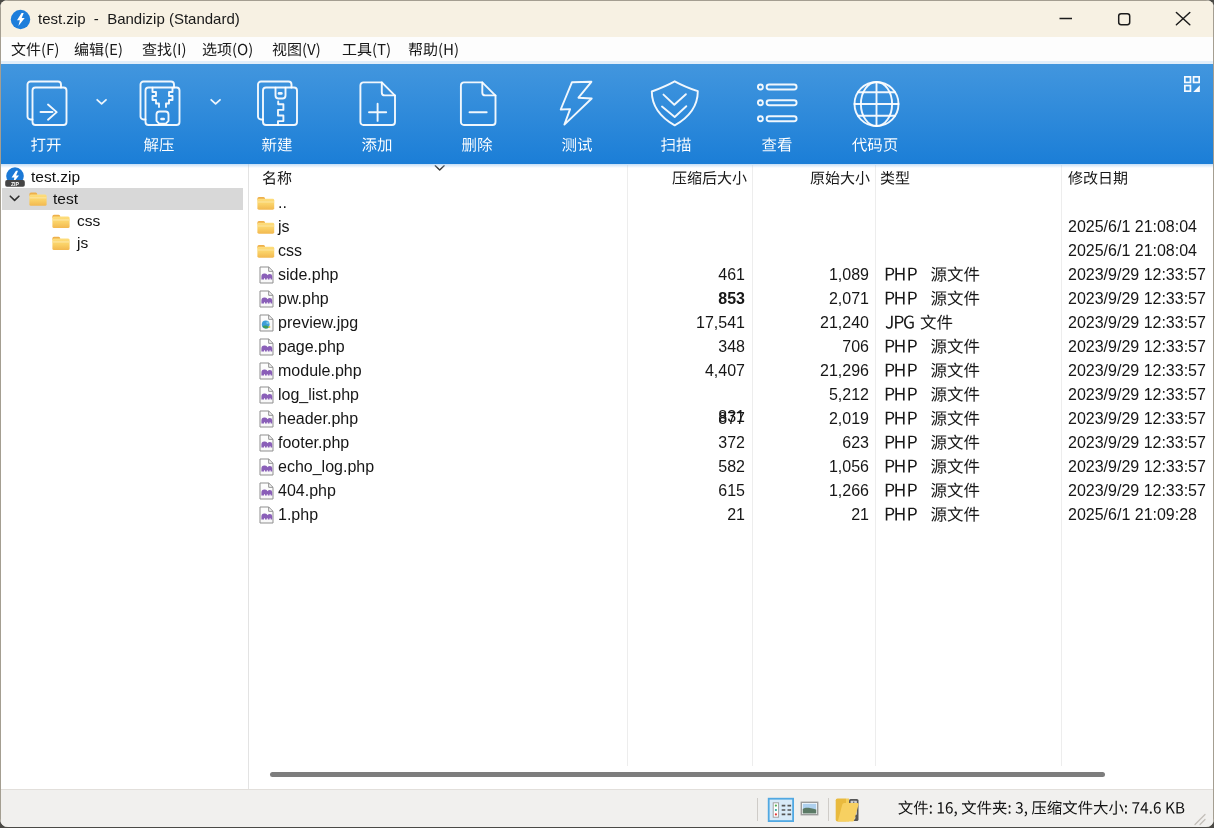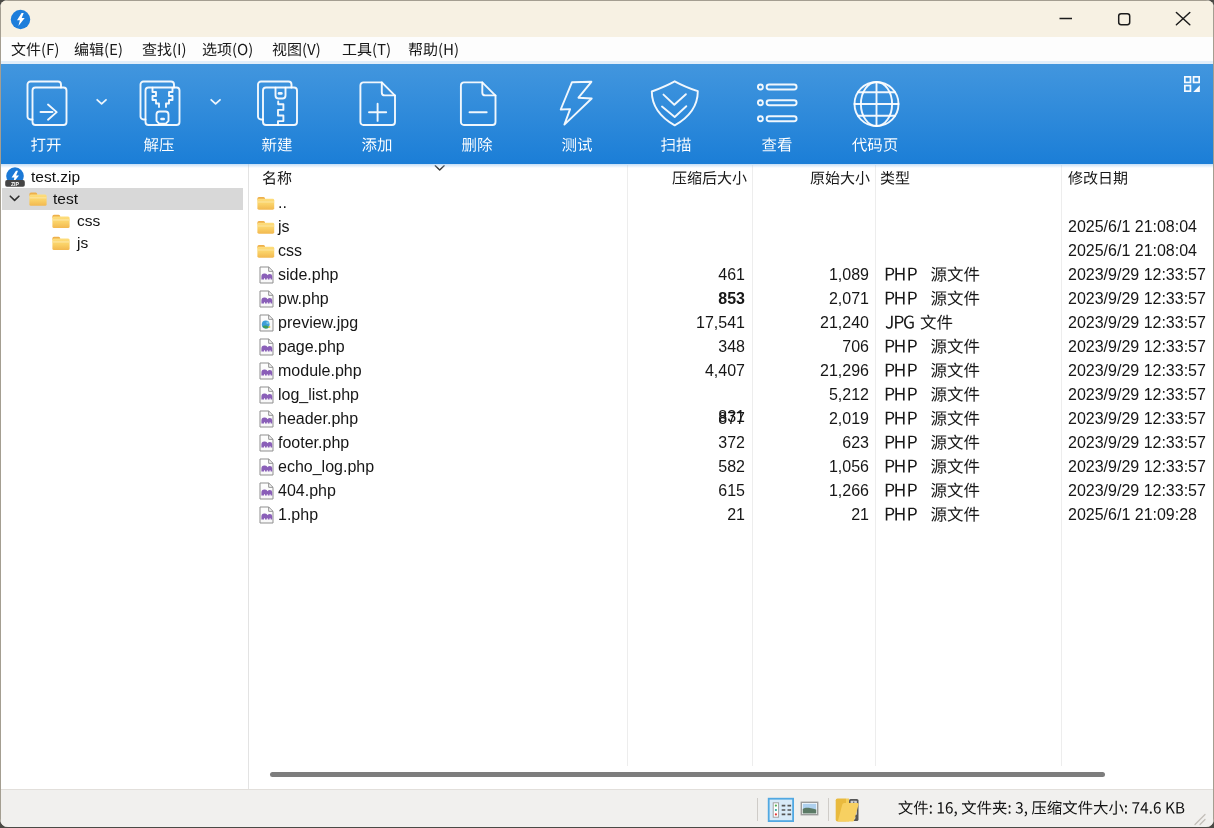--- a/index.html
+++ b/index.html
@@ -26,20 +26,21 @@
 .col { position:absolute; width:1px; top:164.5px; height:601px; background:#ededed; }
 .hscroll { position:absolute; left:270px; top:772px; width:835px; height:5px;
   border-radius:2.5px; background:#7d7d7d; }
 .status { position:absolute; left:1px; top:789px; width:1212px; height:37.5px;
   background:#f1f0ee; border-top:1px solid #e2dfdb; }
 svg.ov { position:absolute; left:0; top:0; }
 </style></head>
 <body>
 <div class="win">
  <div class="titlebar"></div>
+ <div class="title">test.zip&nbsp; -&nbsp; Bandizip (Standard)</div>
  <div class="menubar"></div>
  <div class="mstrip"></div>
  <div class="toolbar"></div>
  <div class="glow"></div>
  <div class="tree"></div>
  <div class="vsep"></div>
  <div class="list"></div>
  <div class="sel"></div>
  <div class="col" style="left:627px"></div>
  <div class="col" style="left:752px"></div>

